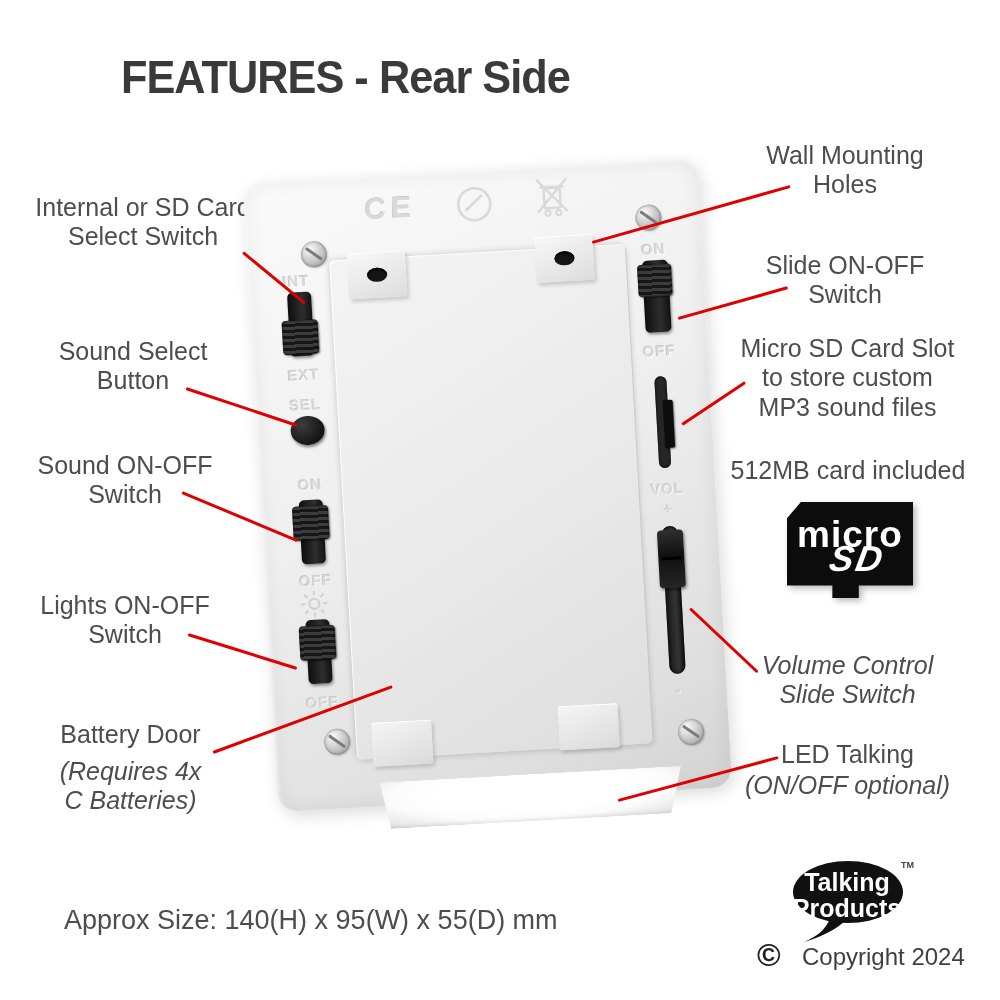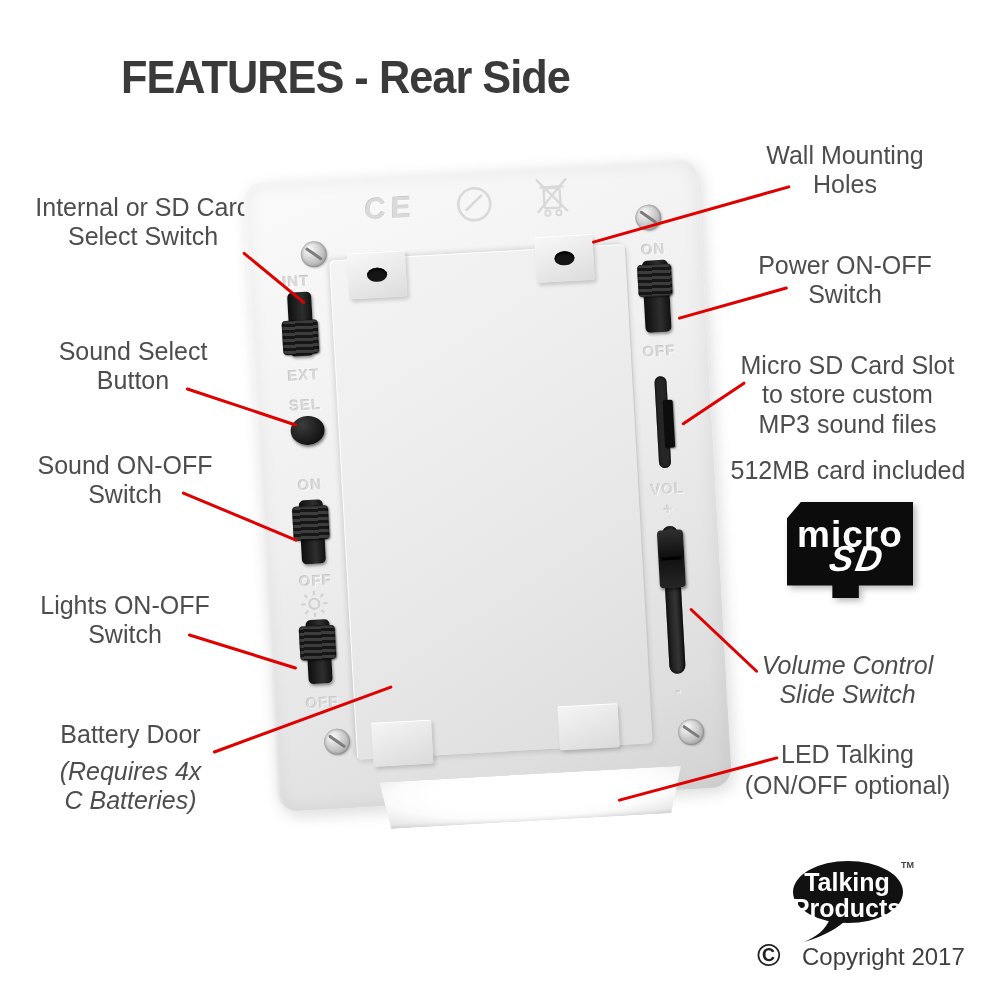--- a/index.html
+++ b/index.html
@@ -11,21 +11,21 @@
   
   .title {
     position:absolute; left:121px; top:50px; font-size:46px; font-weight:bold;
     color:#3a3a3a; white-space:nowrap; letter-spacing:-1px;
     transform:scaleX(.94); transform-origin:left top;
   }
   .lbl {
     position:absolute; color:#4d4d4d; font-size:25px; line-height:1.17;
     text-align:center; white-space:pre-line;
   }
-  .lbl.italic { }
+  .lbl.italic { font-style:italic; }
   .size-note {
     position:absolute; left:64px; top:905px; font-size:27px; color:#4d4d4d;
     white-space:nowrap;
   }
   
   .cline {
     position:absolute; height:3px; background:#df0000; border-radius:2px;
     transform-origin:0 50%; z-index:6;
   }
   
@@ -157,23 +157,23 @@
 Button</div>
   <div class="lbl" style="left:30px;top:451px;width:190px;">Sound ON-OFF
 Switch</div>
   <div class="lbl" style="left:30px;top:591px;width:190px;">Lights ON-OFF
 Switch</div>
   <div class="lbl" style="left:38px;top:720px;width:185px;">Battery Door</div>
   <div class="lbl" style="left:38px;top:757px;width:185px;font-style:italic;">(Requires 4x
 C Batteries)</div>
   <div class="lbl" style="left:735px;top:141px;width:220px;">Wall Mounting
 Holes</div>
-  <div class="lbl" style="left:740px;top:251px;width:210px;">Power ON-OFF
+  <div class="lbl" style="left:740px;top:251px;width:210px;">Slide ON-OFF
 Switch</div>
-  <div class="lbl" style="left:730px;top:351px;width:235px;">Micro SD Card Slot
+  <div class="lbl" style="left:730px;top:334px;width:235px;">Micro SD Card Slot
 to store custom
 MP3 sound files</div>
   <div class="lbl" style="left:728px;top:456px;width:240px;">512MB card included</div>
   <div class="lbl" style="left:740px;top:651px;width:215px;font-style:italic;">Volume Control
 Slide Switch</div>
   <div class="lbl" style="left:740px;top:740px;width:215px;">LED Talking</div>
   <div class="lbl italic" style="left:740px;top:771px;width:215px;">(ON/OFF optional)</div>
 
   <div class="cline" style="left:243px;top:251px;width:80px;transform:rotate(39.4deg);"></div>
   <div class="cline" style="left:186px;top:387px;width:117px;transform:rotate(18.4deg);"></div>
@@ -272,29 +272,30 @@
     <div class="led-strip"></div>
   </div>
 
   <div class="microsd-wrap">
     <div class="microsd">
       <div class="m1">micro</div>
       <div class="m2">SD</div>
     </div>
   </div>
 
+  <div class="size-note">Approx Size: 140(H) x 95(W) x 55(D) mm</div>
 
   <div class="logo-wrap">
     <svg class="logo-bubble" width="120" height="82" viewBox="0 0 120 82">
       <ellipse cx="58" cy="32" rx="55" ry="31" fill="#111"></ellipse>
       <path d="M40 58 C36 70 26 77 14 82 C34 76 48 68 56 60 Z" fill="#111"></path>
     </svg>
     <div class="logo-text">
       <div>Talking</div>
       <div>Products</div>
     </div>
     <div class="logo-tm">TM</div>
   </div>
 
   <div class="copyright-symbol">©</div>
-  <div class="copyright-text">Copyright 2017</div>
+  <div class="copyright-text">Copyright 2024</div>
 
 </div>
 
 </body></html>

